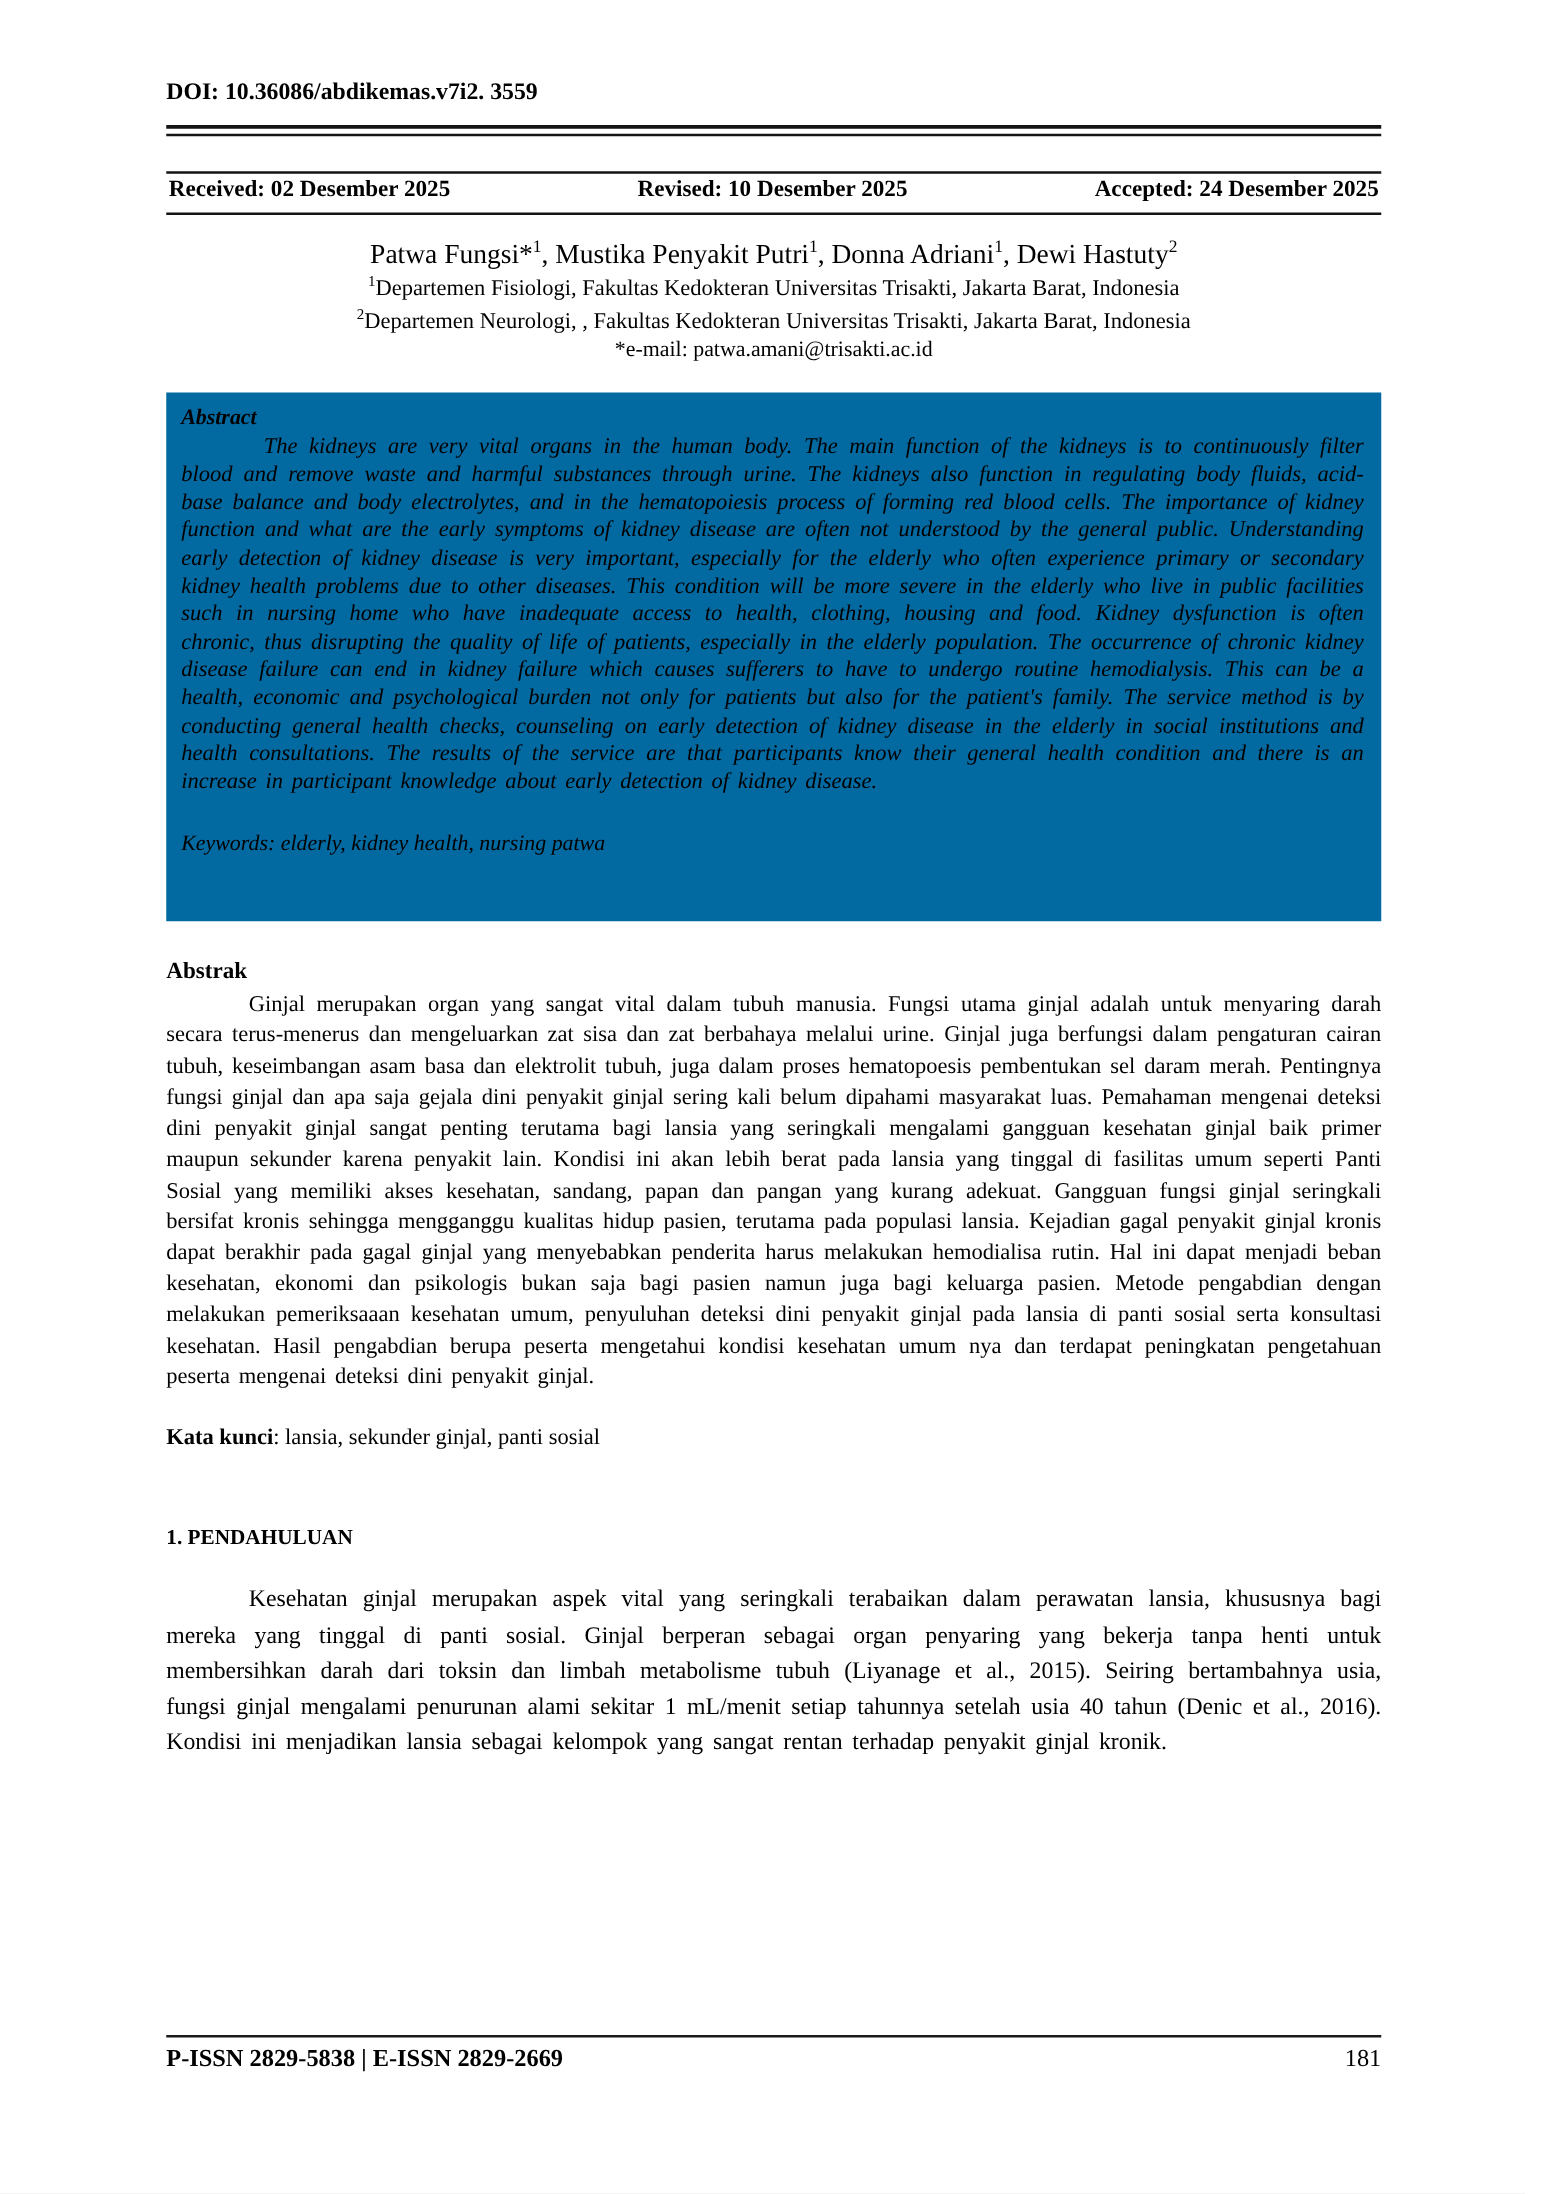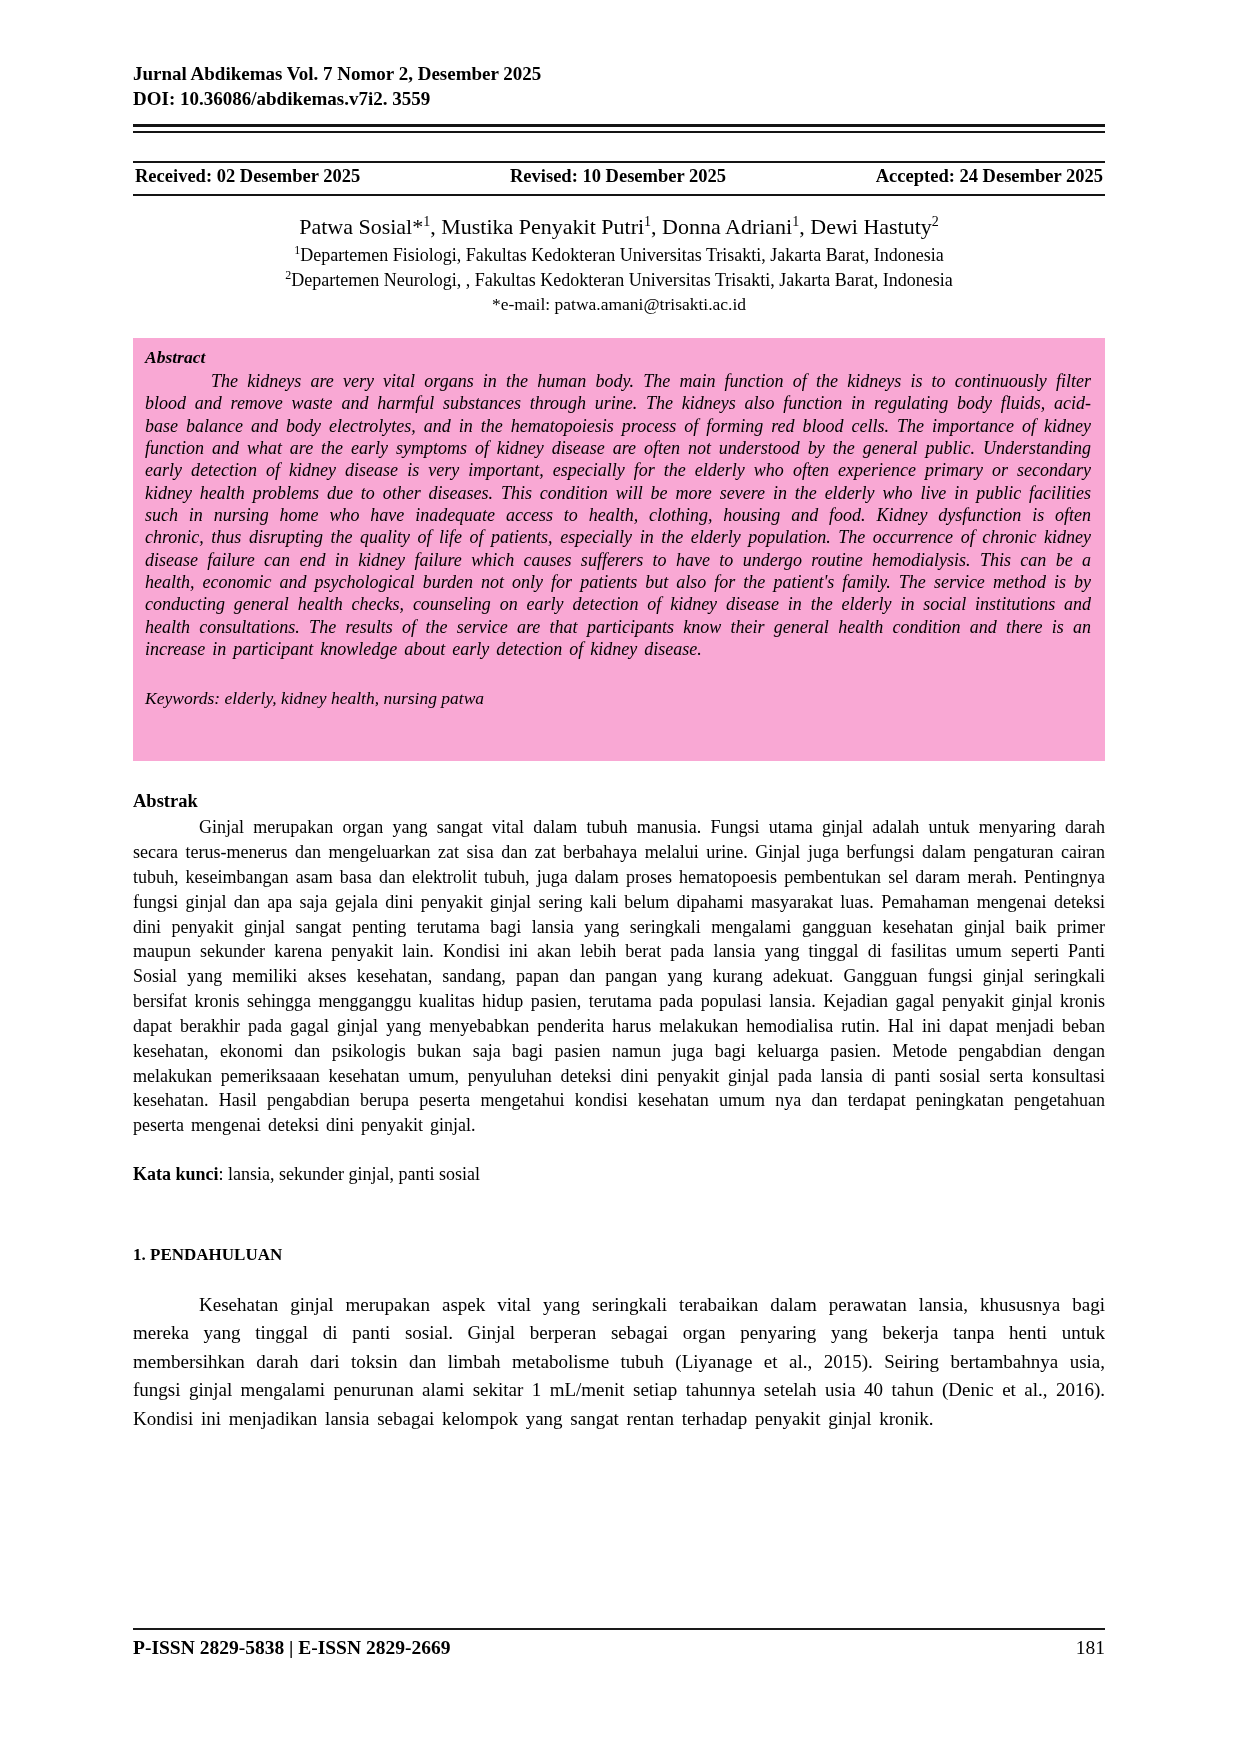--- a/index.html
+++ b/index.html
@@ -61,42 +61,41 @@
   .footer .issn{font-weight:bold;}
   .footer .pg{font-weight:normal;}
 </style>
 </head>
 <body>
 
 <div class="page">
   <div class="content">
 
     <div class="hdr">
-      <div>Jurnal Abdikemas Vol. 7 Nomor 2, Desember 2025</div>
       <div>DOI: 10.36086/abdikemas.v7i2. 3559</div>
     </div>
 
     <div class="rule-double"></div>
 
 
     <div class="dates">
       <span>Received: 02 Desember 2025</span>
       <span>Revised: 10 Desember 2025</span>
       <span>Accepted: 24 Desember 2025</span>
     </div>
 
     <div class="authors">
-      <span><span>Patwa Sosial*</span><sup>1</sup><span>, </span></span><span><span>Mustika Penyakit Putri</span><sup>1</sup><span>, </span></span><span><span>Donna Adriani</span><sup>1</sup><span>, </span></span><span><span>Dewi Hastuty</span><sup>2</sup><span></span></span>
+      <span><span>Patwa Fungsi*</span><sup>1</sup><span>, </span></span><span><span>Mustika Penyakit Putri</span><sup>1</sup><span>, </span></span><span><span>Donna Adriani</span><sup>1</sup><span>, </span></span><span><span>Dewi Hastuty</span><sup>2</sup><span></span></span>
     </div>
 
     <div class="affil"><sup>1</sup><span>Departemen Fisiologi, Fakultas Kedokteran Universitas Trisakti, Jakarta Barat, Indonesia</span></div>
     <div class="affil"><sup>2</sup><span>Departemen Neurologi, , Fakultas Kedokteran Universitas Trisakti, Jakarta Barat, Indonesia</span></div>
     <div class="email">*e-mail: patwa.amani@trisakti.ac.id</div>
 
-    <div class="abs-box" style="background: #f9a8d4;">
+    <div class="abs-box" style="background: #0369a1;">
       <div class="abs-label">Abstract</div>
       <div class="abs-body">The kidneys are very vital organs in the human body. The main function of the kidneys is to continuously filter blood and remove waste and harmful substances through urine. The kidneys also function in regulating body fluids, acid-base balance and body electrolytes, and in the hematopoiesis process of forming red blood cells. The importance of kidney function and what are the early symptoms of kidney disease are often not understood by the general public. Understanding early detection of kidney disease is very important, especially for the elderly who often experience primary or secondary kidney health problems due to other diseases. This condition will be more severe in the elderly who live in public facilities such in nursing home who have inadequate access to health, clothing, housing and food. Kidney dysfunction is often chronic, thus disrupting the quality of life of patients, especially in the elderly population. The occurrence of chronic kidney disease failure can end in kidney failure which causes sufferers to have to undergo routine hemodialysis. This can be a health, economic and psychological burden not only for patients but also for the patient's family. The service method is by conducting general health checks, counseling on early detection of kidney disease in the elderly in social institutions and health consultations. The results of the service are that participants know their general health condition and there is an increase in participant knowledge about early detection of kidney disease.</div>
       <div class="abs-kw">
         <span class="b">Keywords</span><span>: elderly, kidney health, nursing patwa</span>
       </div>
     </div>
 
     <div class="id-head">Abstrak</div>
     <div class="id-body">Ginjal merupakan organ yang sangat vital dalam tubuh manusia. Fungsi utama ginjal adalah untuk menyaring darah secara terus-menerus dan mengeluarkan zat sisa dan zat berbahaya melalui urine. Ginjal juga berfungsi dalam pengaturan cairan tubuh, keseimbangan asam basa dan elektrolit tubuh, juga dalam proses hematopoesis pembentukan sel daram merah. Pentingnya fungsi ginjal dan apa saja gejala dini penyakit ginjal sering kali belum dipahami masyarakat luas. Pemahaman mengenai deteksi dini penyakit ginjal sangat penting terutama bagi lansia yang seringkali mengalami gangguan kesehatan ginjal baik primer maupun sekunder karena penyakit lain. Kondisi ini akan lebih berat pada lansia yang tinggal di fasilitas umum seperti Panti Sosial yang memiliki akses kesehatan, sandang, papan dan pangan yang kurang adekuat. Gangguan fungsi ginjal seringkali bersifat kronis sehingga mengganggu kualitas hidup pasien, terutama pada populasi lansia. Kejadian gagal penyakit ginjal kronis dapat berakhir pada gagal ginjal yang menyebabkan penderita harus melakukan hemodialisa rutin. Hal ini dapat menjadi beban kesehatan, ekonomi dan psikologis bukan saja bagi pasien namun juga bagi keluarga pasien. Metode pengabdian dengan melakukan pemeriksaaan kesehatan umum, penyuluhan deteksi dini penyakit ginjal pada lansia di panti sosial serta konsultasi kesehatan. Hasil pengabdian berupa peserta mengetahui kondisi kesehatan umum nya dan terdapat peningkatan pengetahuan peserta mengenai deteksi dini penyakit ginjal.</div>
     <div class="kw-id">

